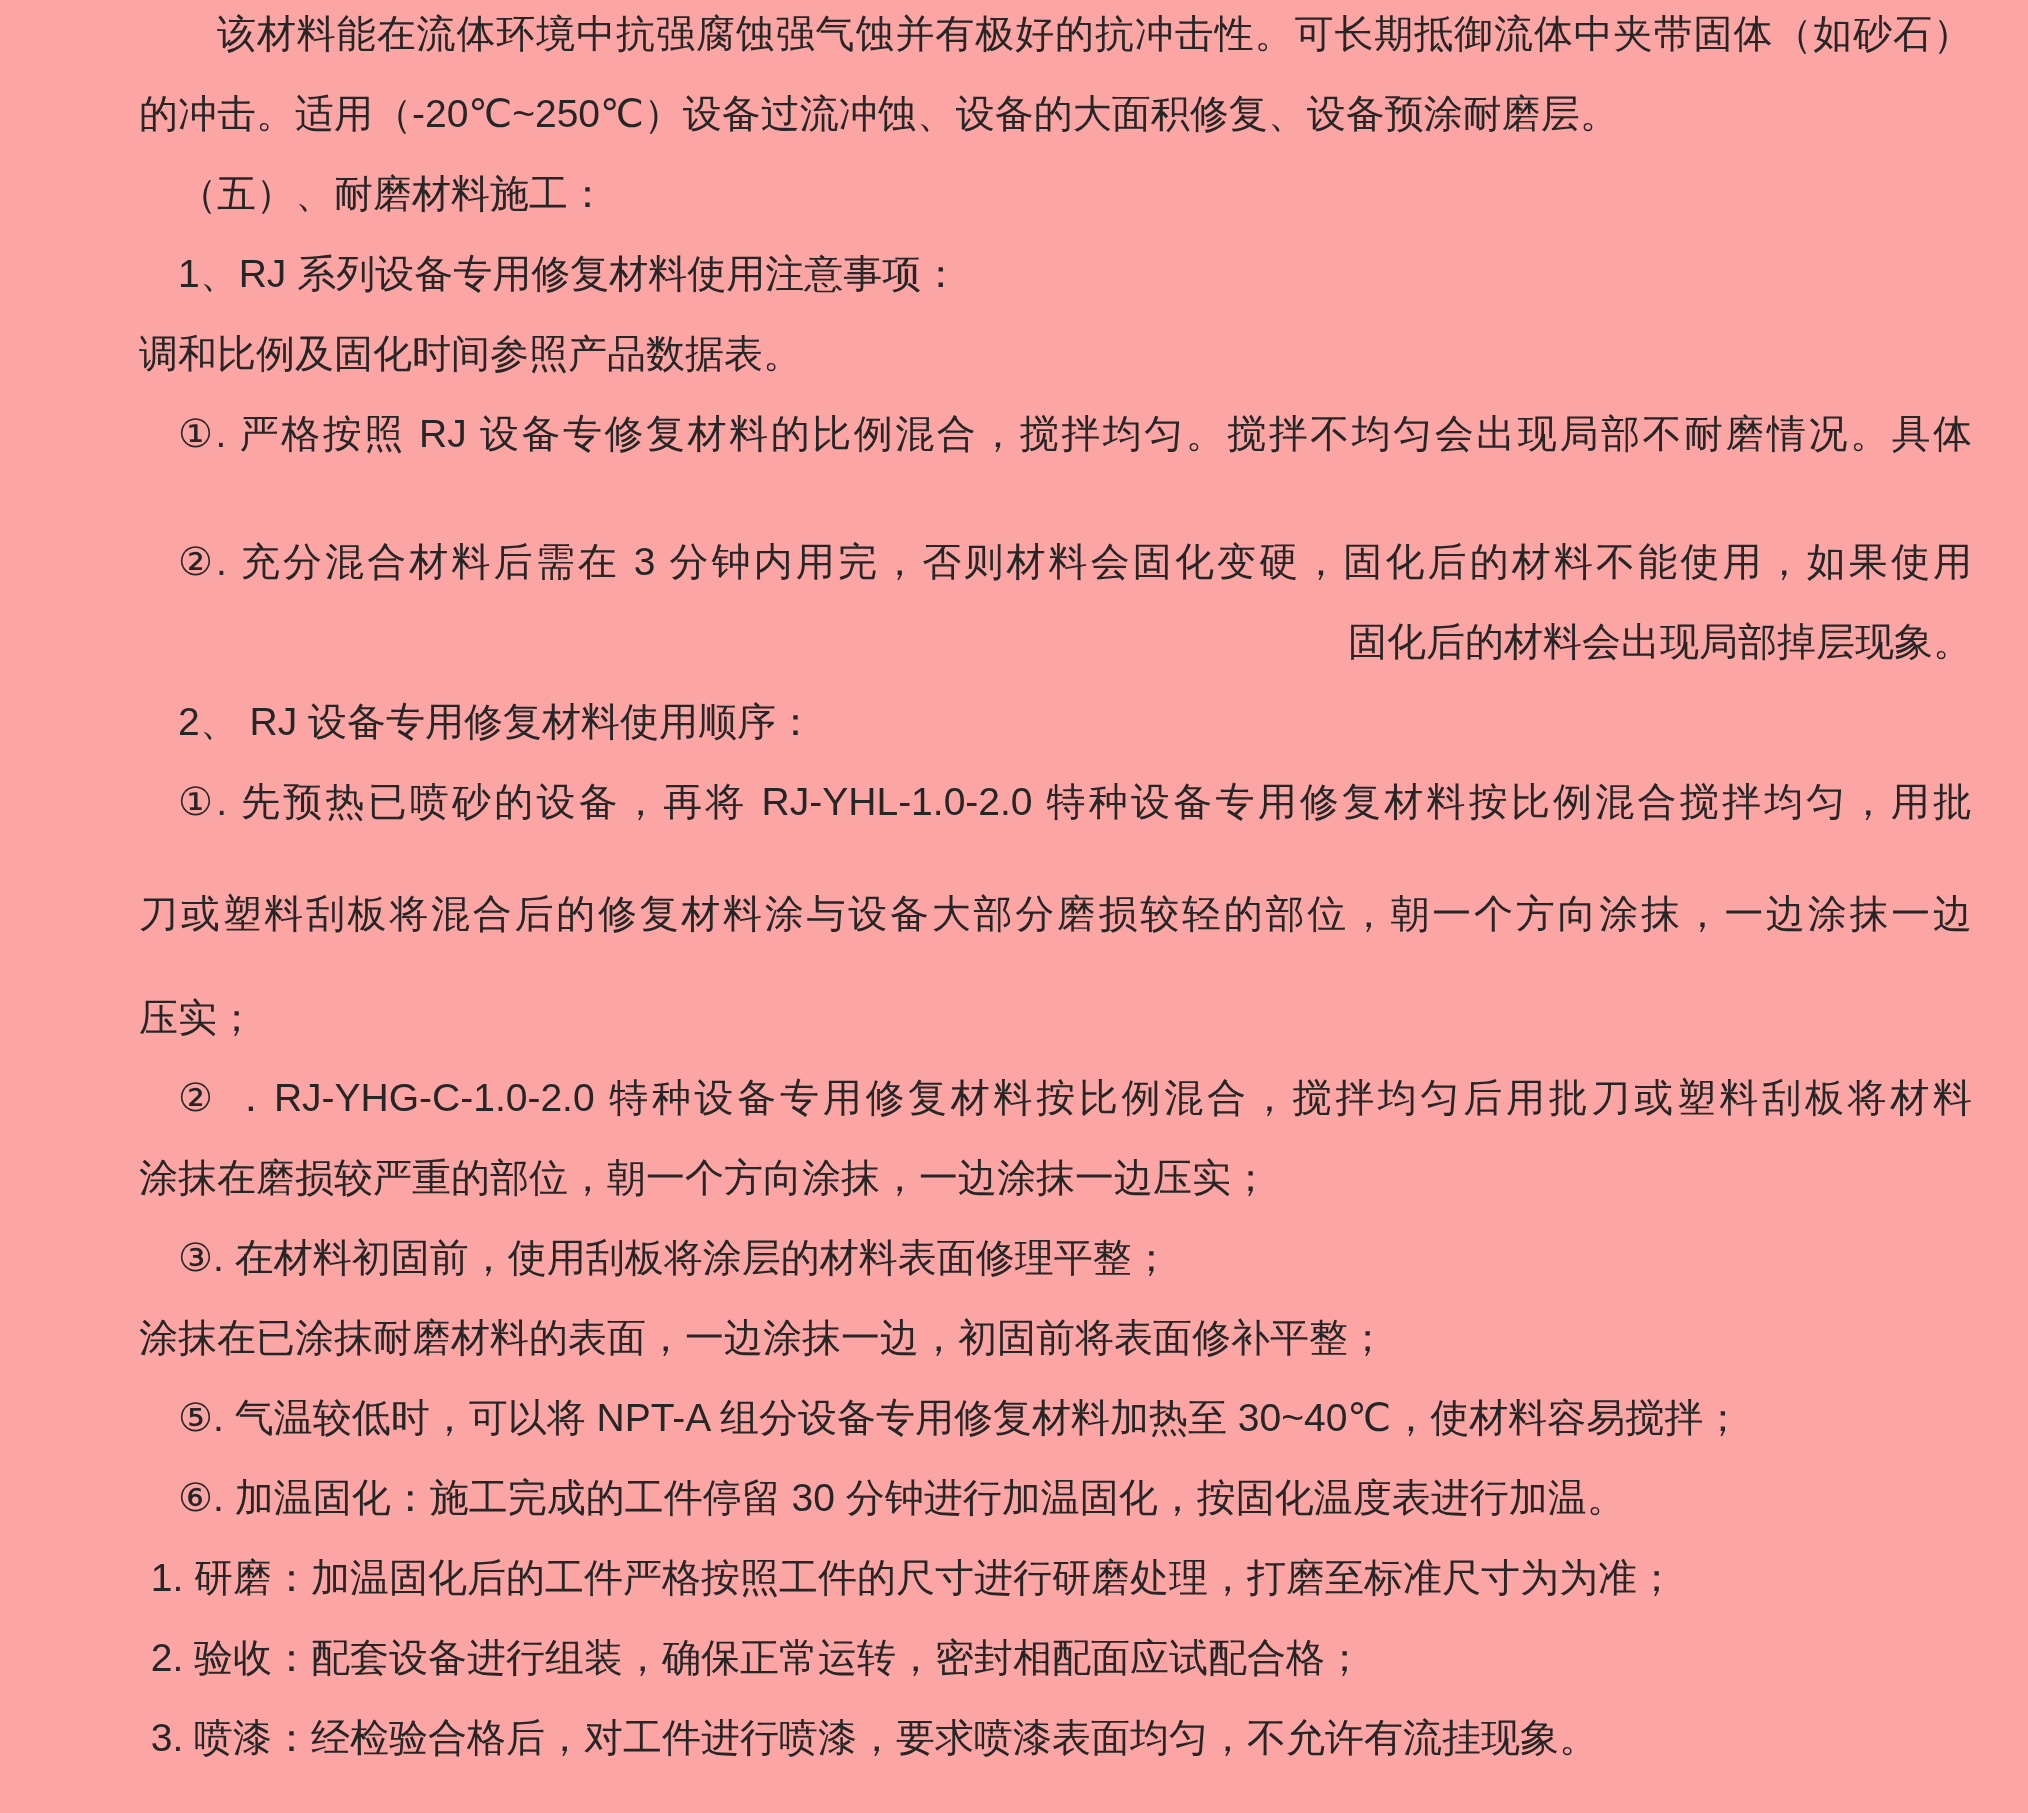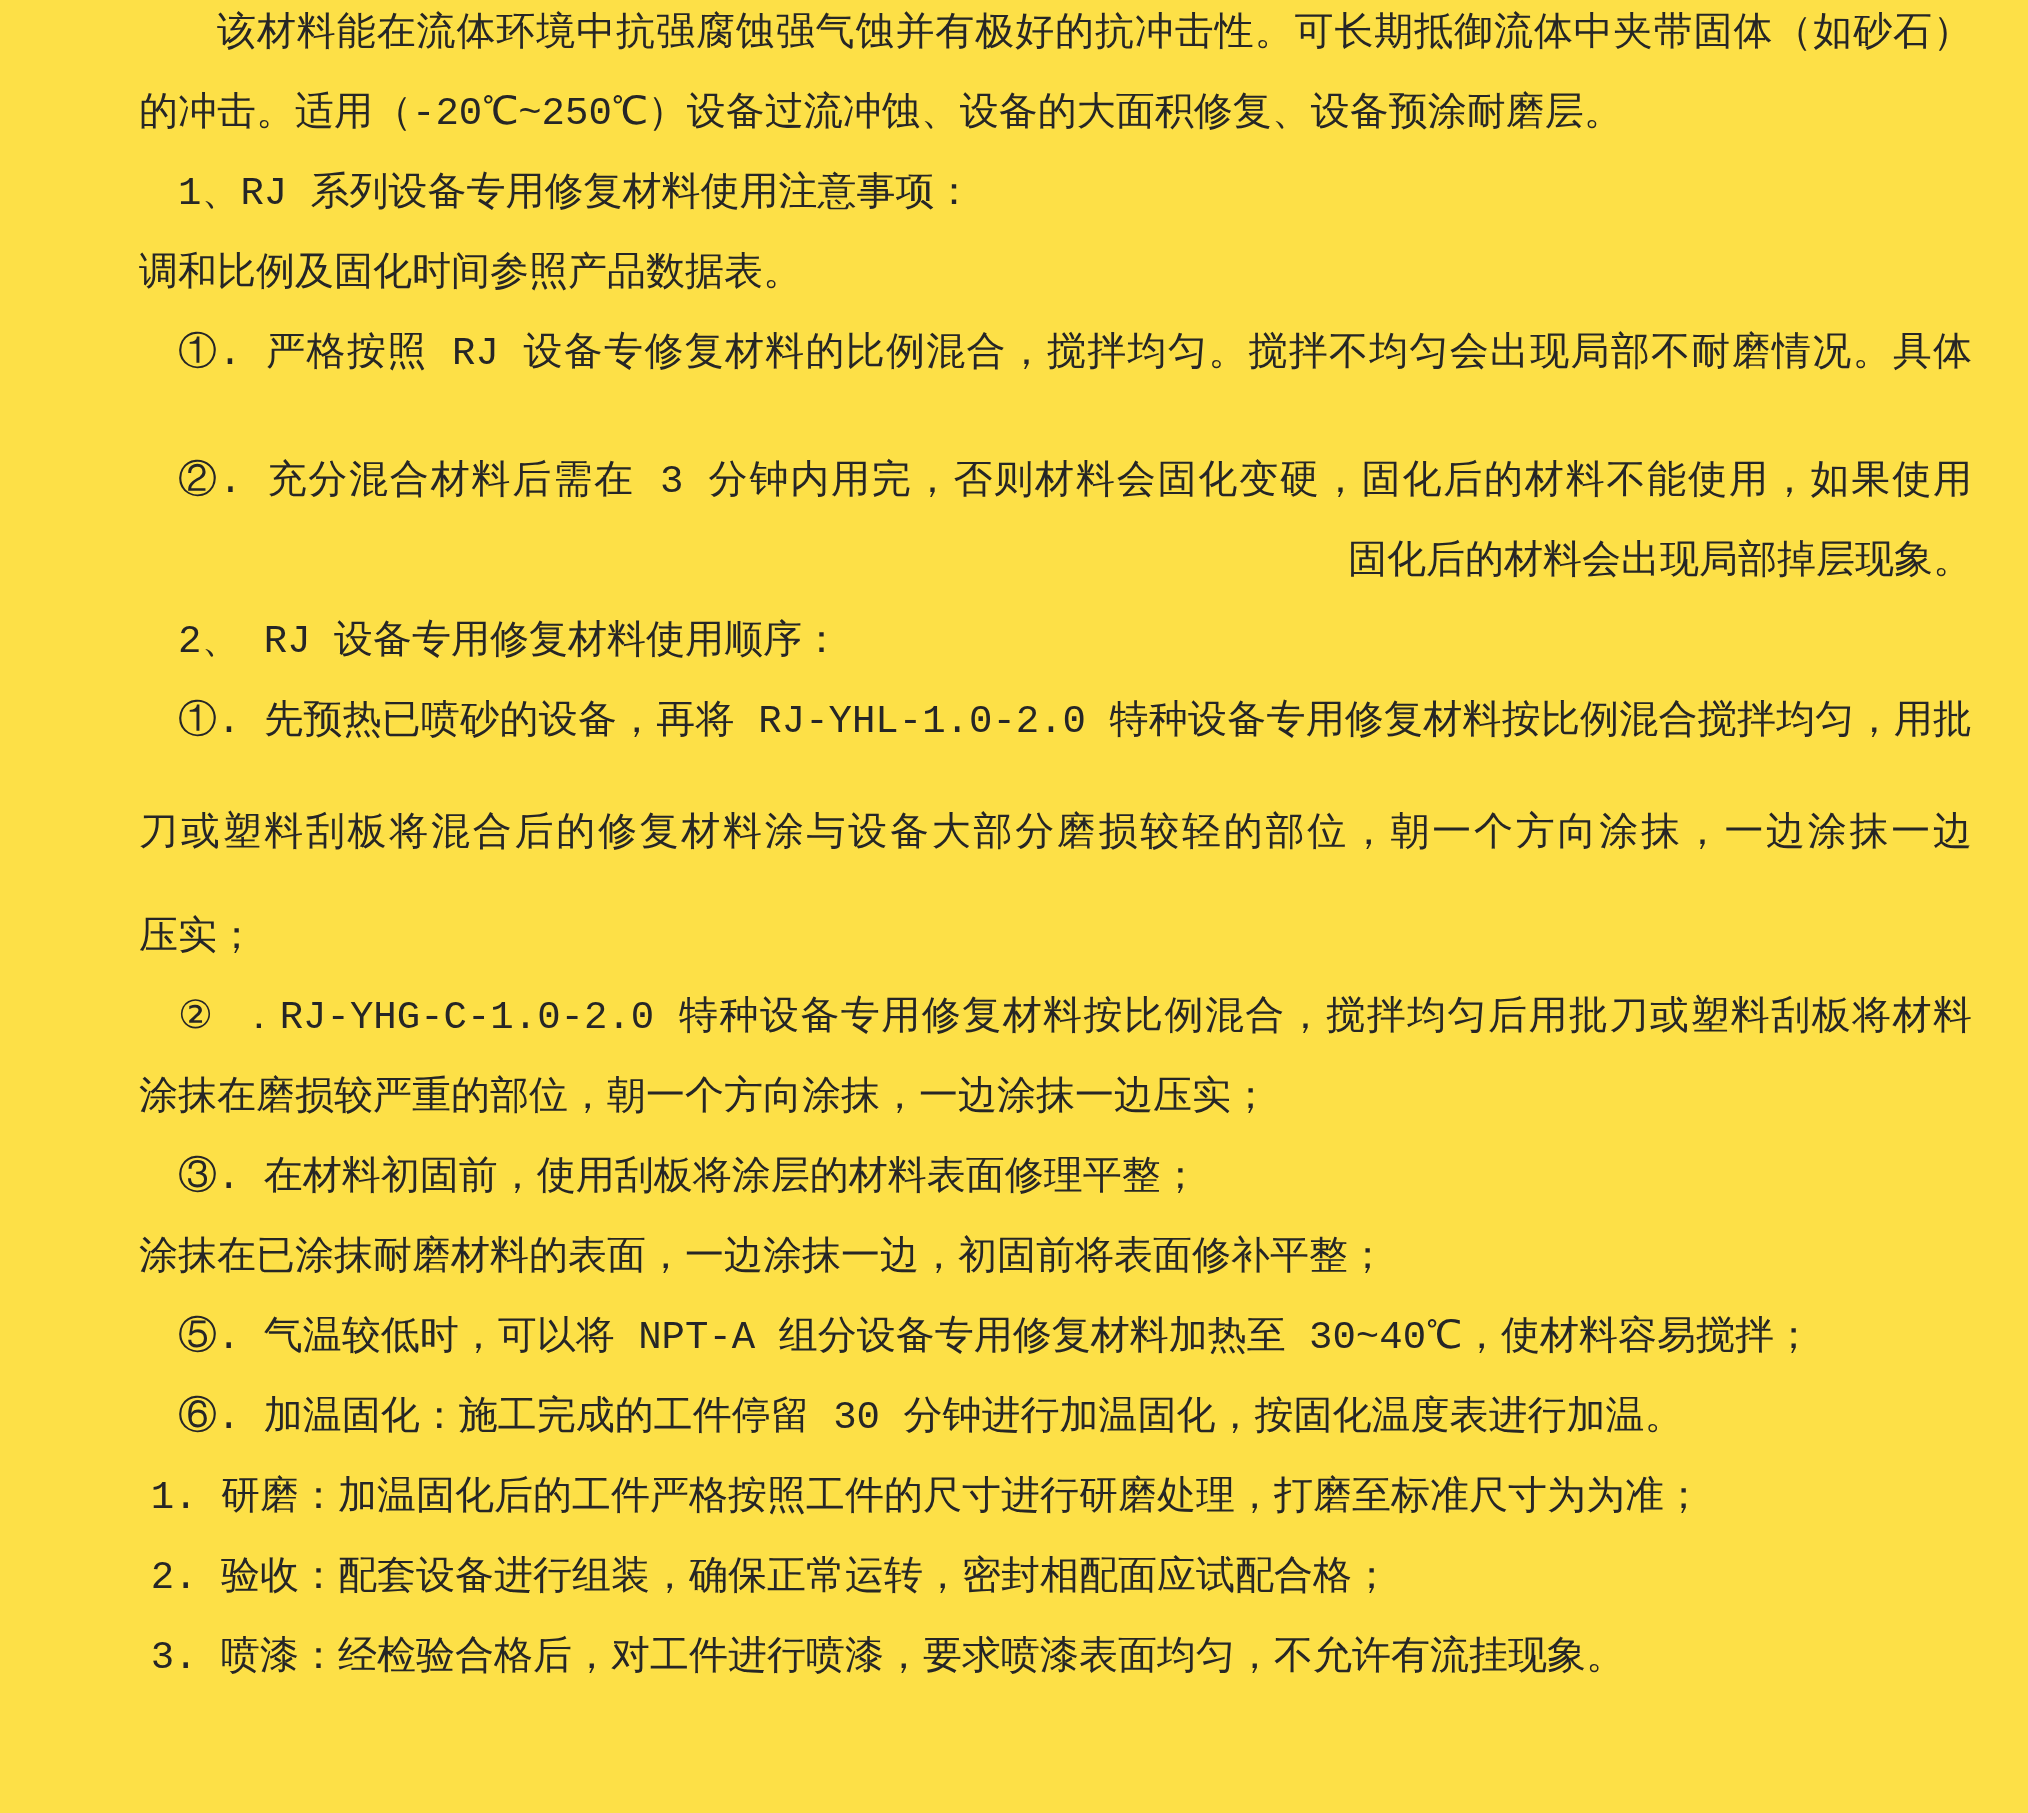--- a/index.html
+++ b/index.html
@@ -32,24 +32,25 @@
   }
   .line.justify {
     text-align: justify;
     text-align-last: justify;
     text-justify: inter-character;
   }
 </style>
 </head>
 <body>
 
-<div class="page" style="background: #fde047; color: rgb(38, 38, 38); font-family: Liberation Mono, monospace;">
+<div class="page" style="background: #fca5a5; color: rgb(38, 38, 38);">
   <div class="body-text" id="doc-body">
       <div class="line justify" style="text-indent: 2em;">该材料能在流体环境中抗强腐蚀强气蚀并有极好的抗冲击性。可长期抵御流体中夹带固体（如砂石）</div>
       <div class="line" style="text-indent: 0em;">的冲击。适用（-20℃~250℃）设备过流冲蚀、设备的大面积修复、设备预涂耐磨层。</div>
+      <div class="line" style="text-indent: 1em;">（五）、耐磨材料施工：</div>
       <div class="line" style="text-indent: 1em;">1、RJ 系列设备专用修复材料使用注意事项：</div>
       <div class="line" style="text-indent: 0em;">调和比例及固化时间参照产品数据表。</div>
       <div class="line justify" style="text-indent: 1em;">①. 严格按照 RJ 设备专修复材料的比例混合，搅拌均匀。搅拌不均匀会出现局部不耐磨情况。具体</div>
       <div class="line justify" style="text-indent: 1em; margin-top: 48px;">②. 充分混合材料后需在 3 分钟内用完，否则材料会固化变硬，固化后的材料不能使用，如果使用</div>
       <div class="line" style="text-indent: 0em; text-align: right;">固化后的材料会出现局部掉层现象。</div>
       <div class="line" style="text-indent: 1em;">2、 RJ 设备专用修复材料使用顺序：</div>
       <div class="line justify" style="text-indent: 1em;">①. 先预热已喷砂的设备，再将 RJ-YHL-1.0-2.0 特种设备专用修复材料按比例混合搅拌均匀，用批</div>
       <div class="line justify" style="text-indent: 0em; margin-top: 32px;">刀或塑料刮板将混合后的修复材料涂与设备大部分磨损较轻的部位，朝一个方向涂抹，一边涂抹一边</div>
       <div class="line" style="text-indent: 0em; margin-top: 24px;">压实；</div>
       <div class="line justify" style="text-indent: 1em;">② ．RJ-YHG-C-1.0-2.0 特种设备专用修复材料按比例混合，搅拌均匀后用批刀或塑料刮板将材料</div>

